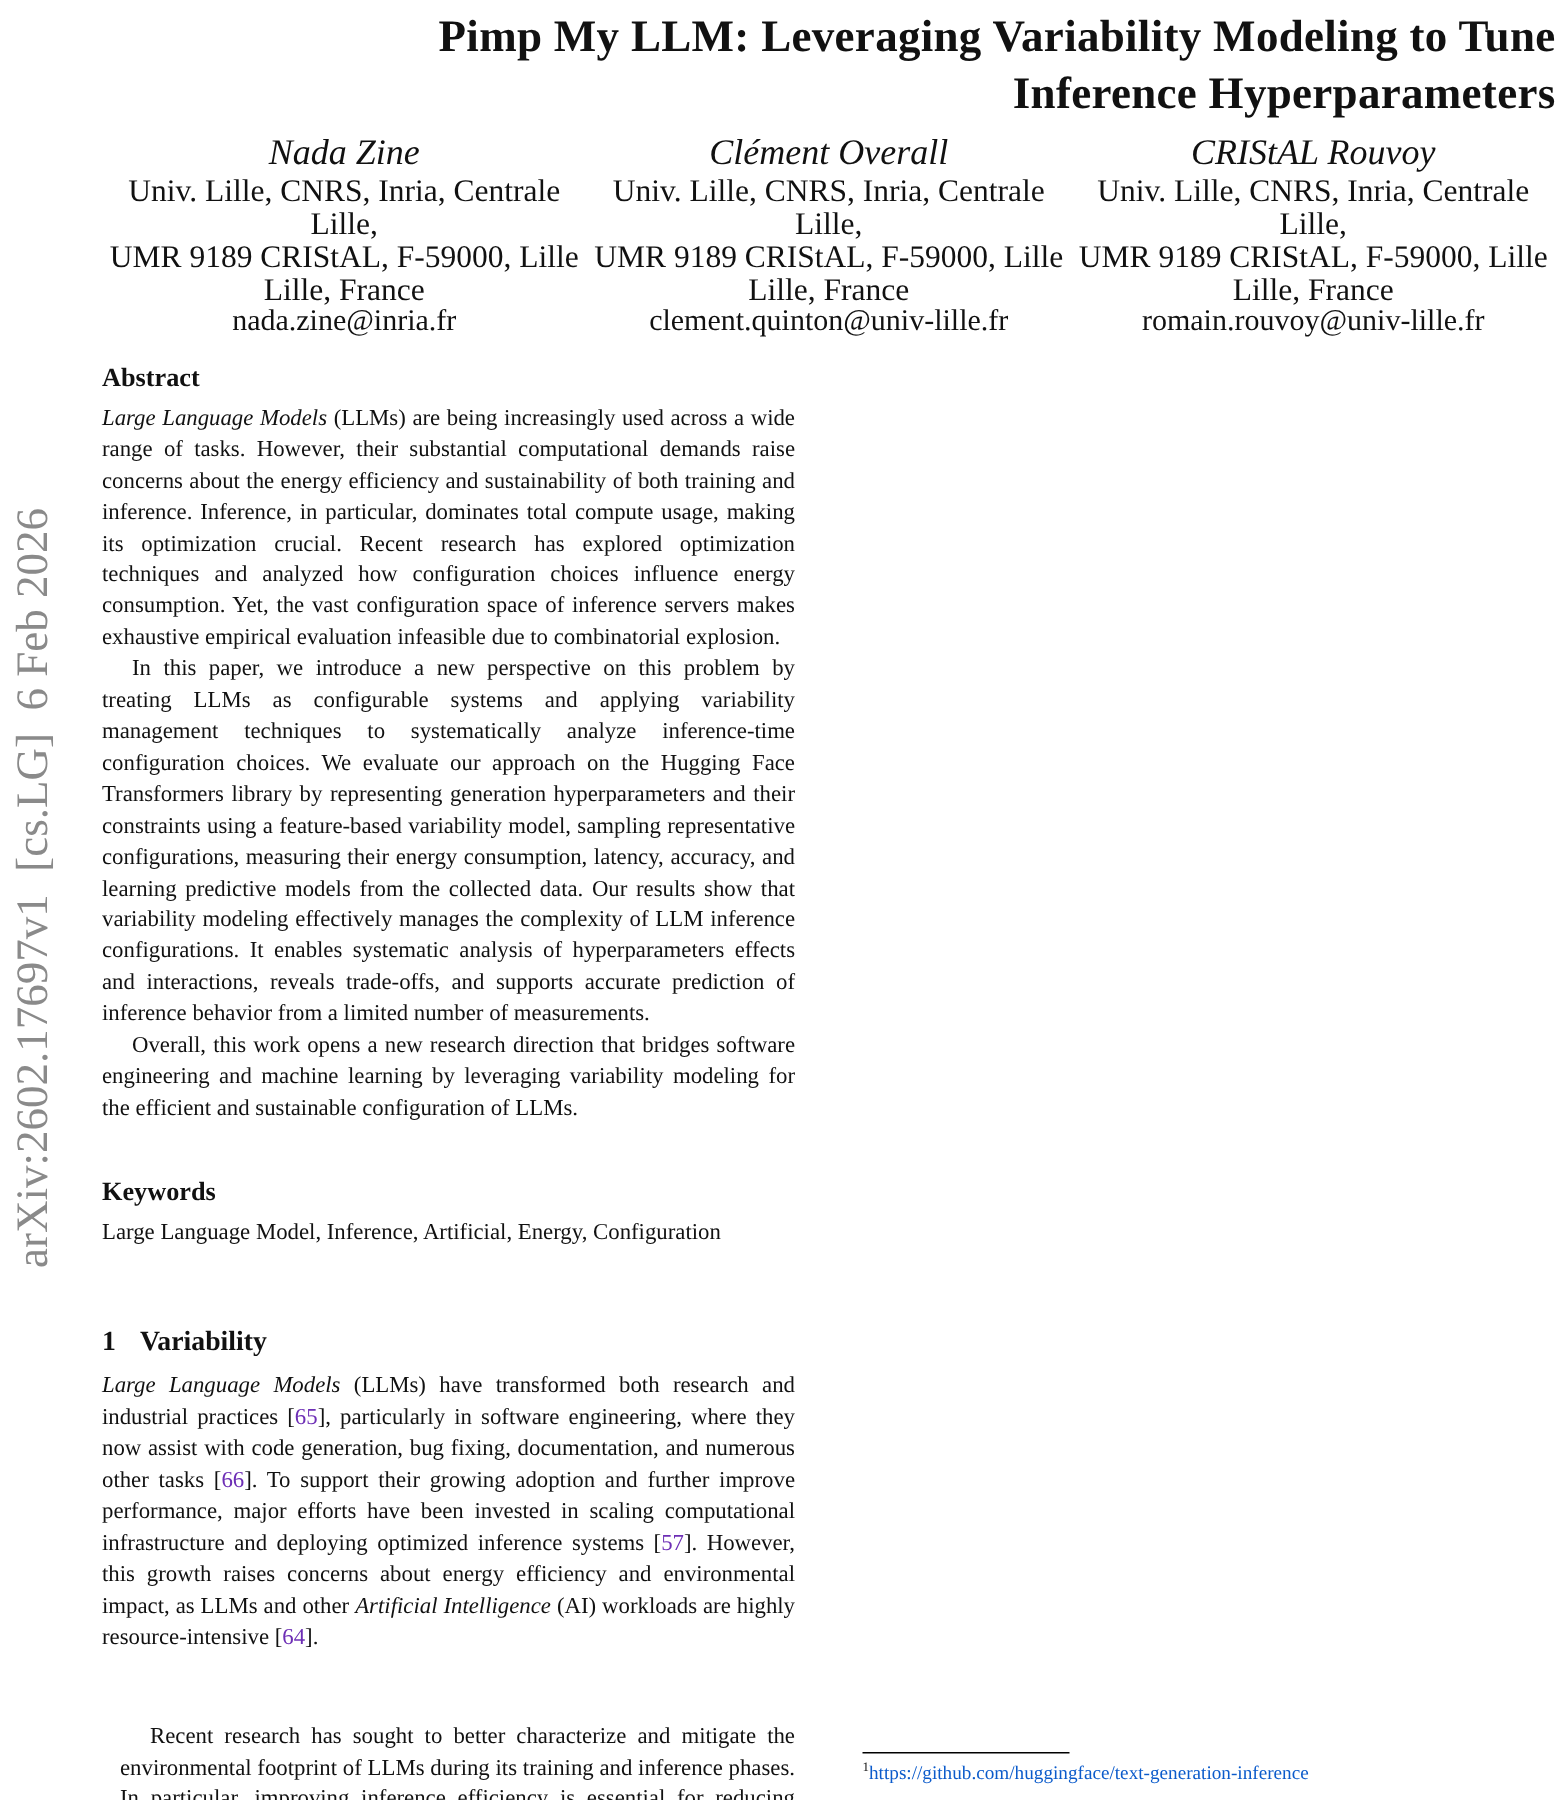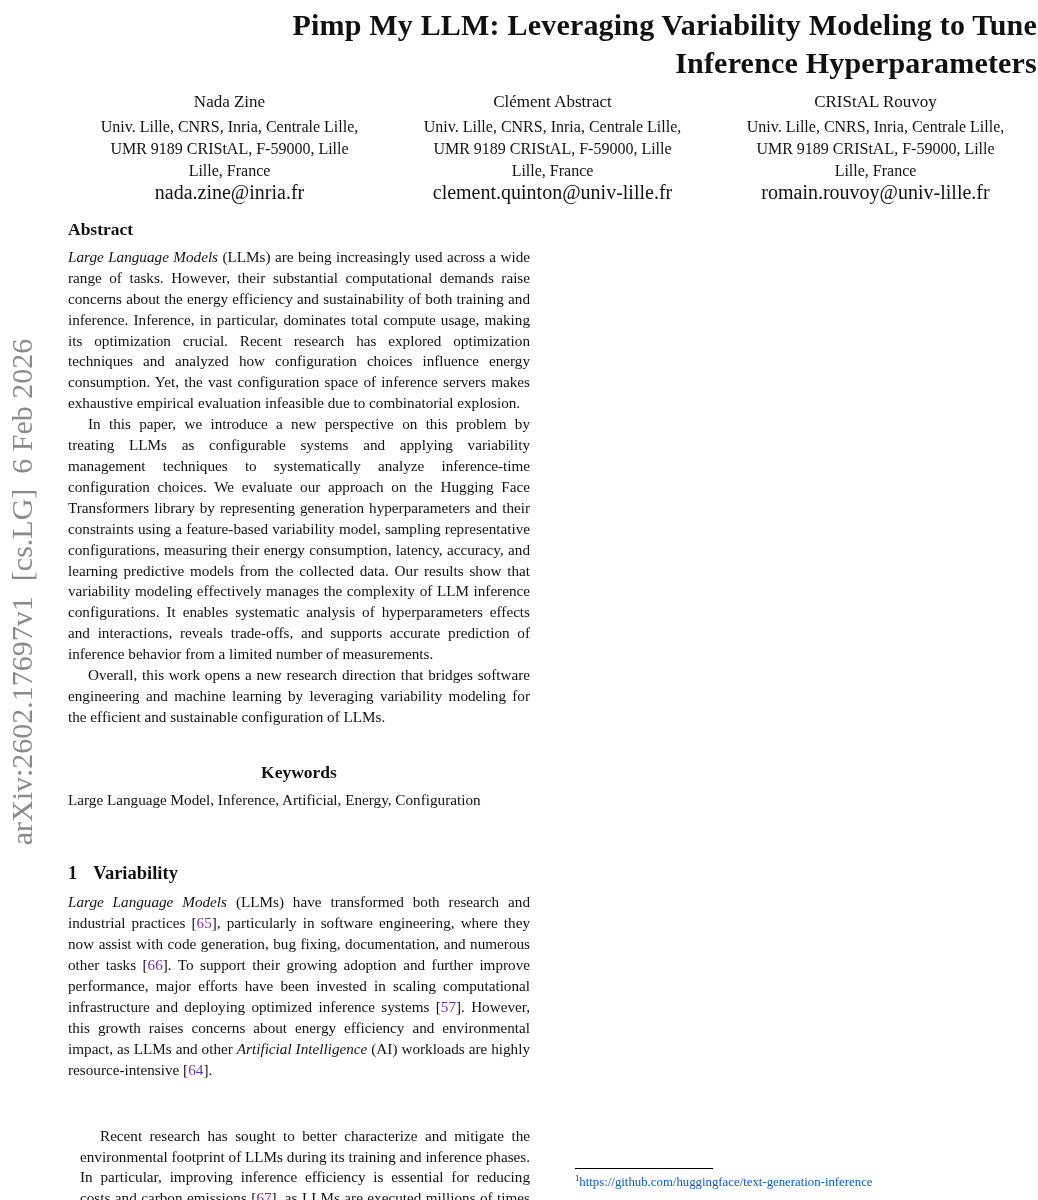--- a/index.html
+++ b/index.html
@@ -18,22 +18,22 @@
     text-align:right;
     font-size:30px;
     font-weight:bold;
     line-height:38px;
     white-space:pre-line;
     letter-spacing:0.2px;
   }
 
   .authors { display:flex; justify-content:space-between; margin-top:8px; }
   .author { flex:1; text-align:center; }
-  .author .name { font-size:17px; line-height:24px; margin-bottom:2px; }
-  .author .aff { font-size:16px; line-height:22px;text-align:center; }
+  .author .name { font-size:24px; line-height:24px; margin-bottom:2px;font-style:italic; }
+  .author .aff { font-size:21px; line-height:22px;text-align:center; }
   .author .email { font-size:20px; line-height:21px; }
 
   .columns { display:flex; gap:45px; margin-top:16px; align-items:flex-start;flex-direction:column; }
   .col {
     width:462px;
     font-size:15.2px;
     line-height:20.9px;
     text-align:justify;
     hyphens:auto;
     -webkit-hyphens:auto;
@@ -41,21 +41,21 @@
   .para { text-align:justify; }
   .para + .para { text-indent:20px; }
   .indent-first .para:first-child { text-indent:20px;margin-left:12px; }
 
   .small-heading {
     font-size:17.5px;
     font-weight:bold;
     margin:0 0 7px 0;
     text-align:left;
   }
-  .keywords-heading { margin-top:34px;text-align:center; }
+  .keywords-heading { margin-top:34px; }
   .section-heading {
     display:flex;
     gap:16px;
     font-size:18.5px;
     font-weight:bold;
     margin-top:52px;
     margin-bottom:9px;
     text-align:left;
   }
 
@@ -102,21 +102,21 @@
 
   <div class="authors">
     <div class="author">
       <div class="name">Nada Zine</div>
       <div class="aff">Univ. Lille, CNRS, Inria, Centrale Lille,</div>
       <div class="aff">UMR 9189 CRIStAL, F-59000, Lille</div>
       <div class="aff">Lille, France</div>
       <div class="email">nada.zine@inria.fr</div>
     </div>
     <div class="author">
-      <div class="name">Clément Abstract</div>
+      <div class="name">Clément Overall</div>
       <div class="aff">Univ. Lille, CNRS, Inria, Centrale Lille,</div>
       <div class="aff">UMR 9189 CRIStAL, F-59000, Lille</div>
       <div class="aff">Lille, France</div>
       <div class="email">clement.quinton@univ-lille.fr</div>
     </div>
     <div class="author">
       <div class="name">CRIStAL Rouvoy</div>
       <div class="aff">Univ. Lille, CNRS, Inria, Centrale Lille,</div>
       <div class="aff">UMR 9189 CRIStAL, F-59000, Lille</div>
       <div class="aff">Lille, France</div>

